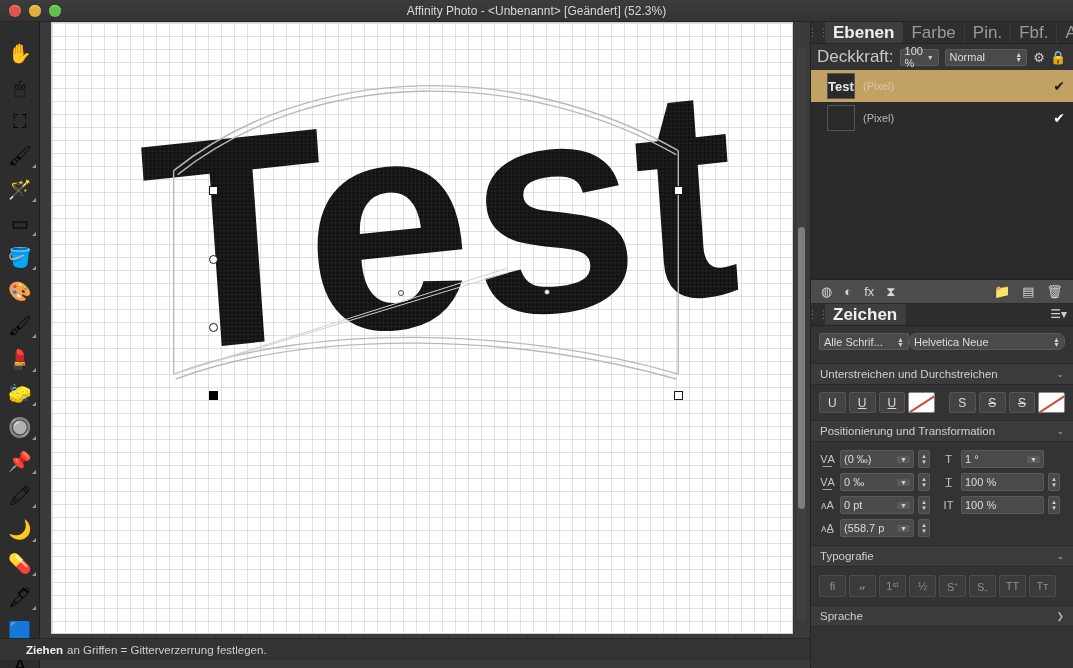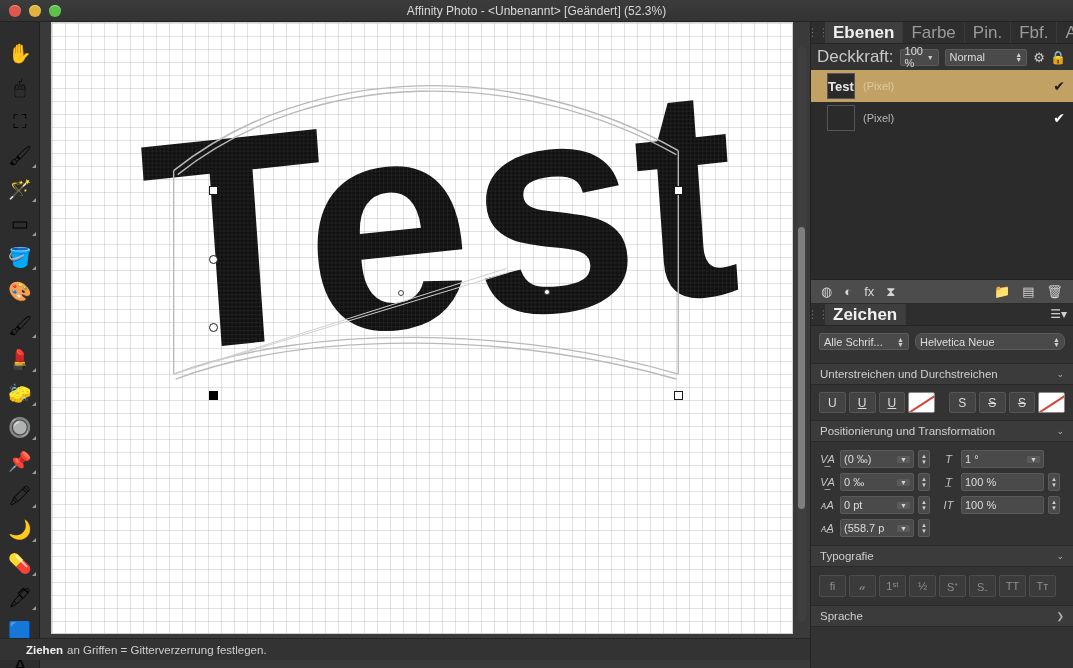--- a/index.html
+++ b/index.html
@@ -155,21 +155,21 @@
 
   .panel-tabstrip {
     height: 22px; background: #2e2e2e; display: flex; align-items: stretch;
     border-bottom: 1px solid #242424; position: relative;
   }
   .panel-tabstrip .menu {
     position: absolute; right: 6px; top: 3px; color: #d0d0d0; font-size: 12px;
   }
 
   .sec-body { padding: 7px 8px; }
-  .row2 { display: flex; gap: 6px; margin-bottom: 6px; }
+  .row2 { display: flex; margin-bottom: 6px; }
   .fl1 { flex: 1; border-radius: 7px; }
   .sw { width: 26px; height: 18px; border: 1px solid #7a7a7a; }
   .sw.black { background: #000; }
   .sw.none {
     background: #fff; position: relative; overflow: hidden;
   }
   .sw.none::after {
     content:''; position: absolute; left: -6px; top: 8px; width: 40px; height: 2px;
     background: #d04a3a; transform: rotate(-35deg);
   }
@@ -190,21 +190,21 @@
   .tbtn.nonebtn { background: #fff; position: relative; overflow: hidden; border:1px solid #888; }
   .tbtn.nonebtn::after {
     content:''; position: absolute; left: -6px; top: 9px; width: 42px; height: 2px;
     background: #d04a3a; transform: rotate(-33deg);
   }
   .gap { width: 8px; }
 
   .xform { display: flex; gap: 10px; padding: 8px; }
   .xcol { display: flex; flex-direction: column; gap: 5px; }
   .xrow { display: flex; align-items: center; gap: 4px; }
-  .xicon { width: 17px; font-size: 11px; color: #c6c6c6; text-align: center; font-style: italic; }
+  .xicon { width: 17px; font-size: 11px; color: #c6c6c6; text-align: center; }
   .xfield {
     background: #4a4a4a; border: 1px solid #5a5a5a; border-radius: 2px;
     height: 18px; width: 74px; font-size: 11px; color: #ddd;
     display: flex; align-items: center; padding: 0 3px;
   }
   .xfield.wide { width: 83px; }
   .dd { margin-left: auto; font-size: 7px; color: #d0d0d0; background:#5a5a5a; padding:0 3px; border-radius:1px;}
   .stepper {
     width: 12px; height: 18px; background: #4a4a4a; border: 1px solid #5a5a5a; border-radius: 2px;
     display: flex; flex-direction: column; align-items: center; justify-content: center;

